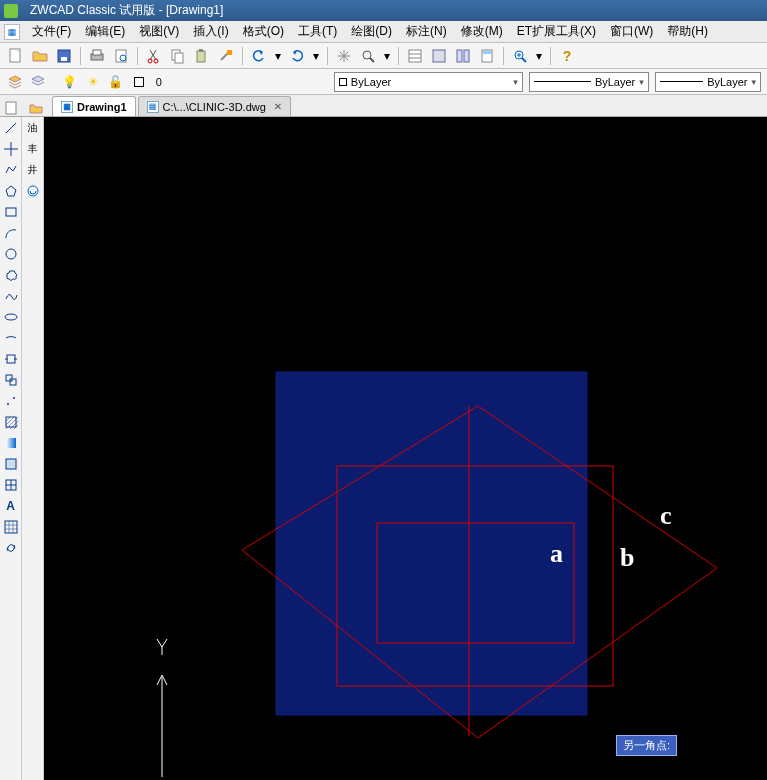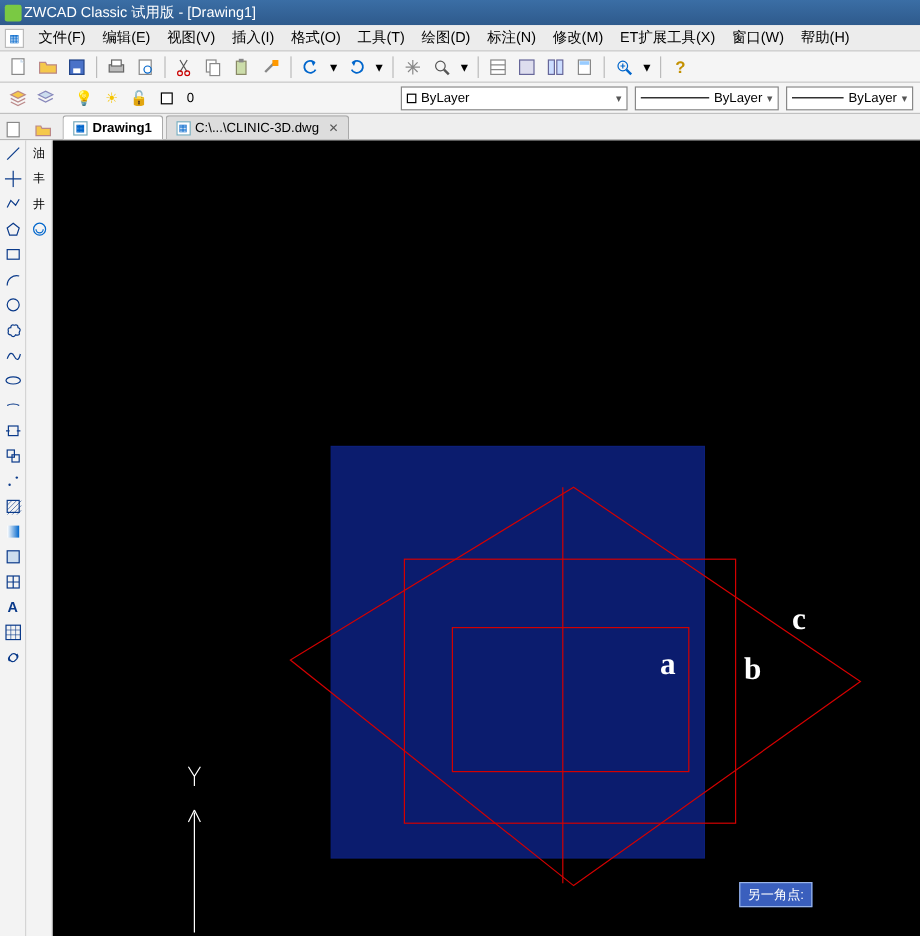--- a/index.html
+++ b/index.html
@@ -1,18 +1,18 @@
 <!DOCTYPE html>
 <html><head>
 <meta charset="utf-8">
 <style>
 * { box-sizing: border-box; margin: 0; padding: 0; font-family: "Microsoft YaHei", SimSun, Arial, sans-serif; }
 body { width: 767px; height: 780px; background: #f0f0f0; overflow: hidden; font-size: 12px; }
 
-.titlebar { height: 21px; background: linear-gradient(#3b6ea5,#2e5a8c); color: #fff; display: flex; align-items: center; padding: 0 4px; gap: 2px; }
+.titlebar { height: 21px; background: linear-gradient(#3b6ea5,#2e5a8c); color: #fff; display: flex; align-items: center; padding: 0 4px; gap: 12px; }
 .titlebar .appicon { width: 14px; height: 14px; background: #7ac943; border-radius: 2px; }
 .titlebar span { font-size: 12px; }
 
 .menubar { height: 22px; background: #ececec; border-bottom: 1px solid #c0c0c0; display: flex; align-items: center; padding: 0 4px; gap: 2px; }
 .menubar .menuicon { width: 16px; height: 16px; background: #fff; border: 1px solid #bbb; display: inline-flex; align-items: center; justify-content: center; font-size: 9px; color: #06c; margin-right: 4px; }
 .menubar .mi { padding: 18px 6px; cursor: pointer; }
 
 .toolbar { height: 26px; background: #f5f5f5; border-bottom: 1px solid #c0c0c0; display: flex; align-items: center; padding: 0 6px; gap: 4px; }
 .toolbar .btn { width: 20px; height: 20px; display: inline-flex; align-items: center; justify-content: center; border: 1px solid transparent; cursor: pointer; }
 .toolbar .sep { width: 1px; height: 18px; background: #bbb; margin: 0 2px; }

